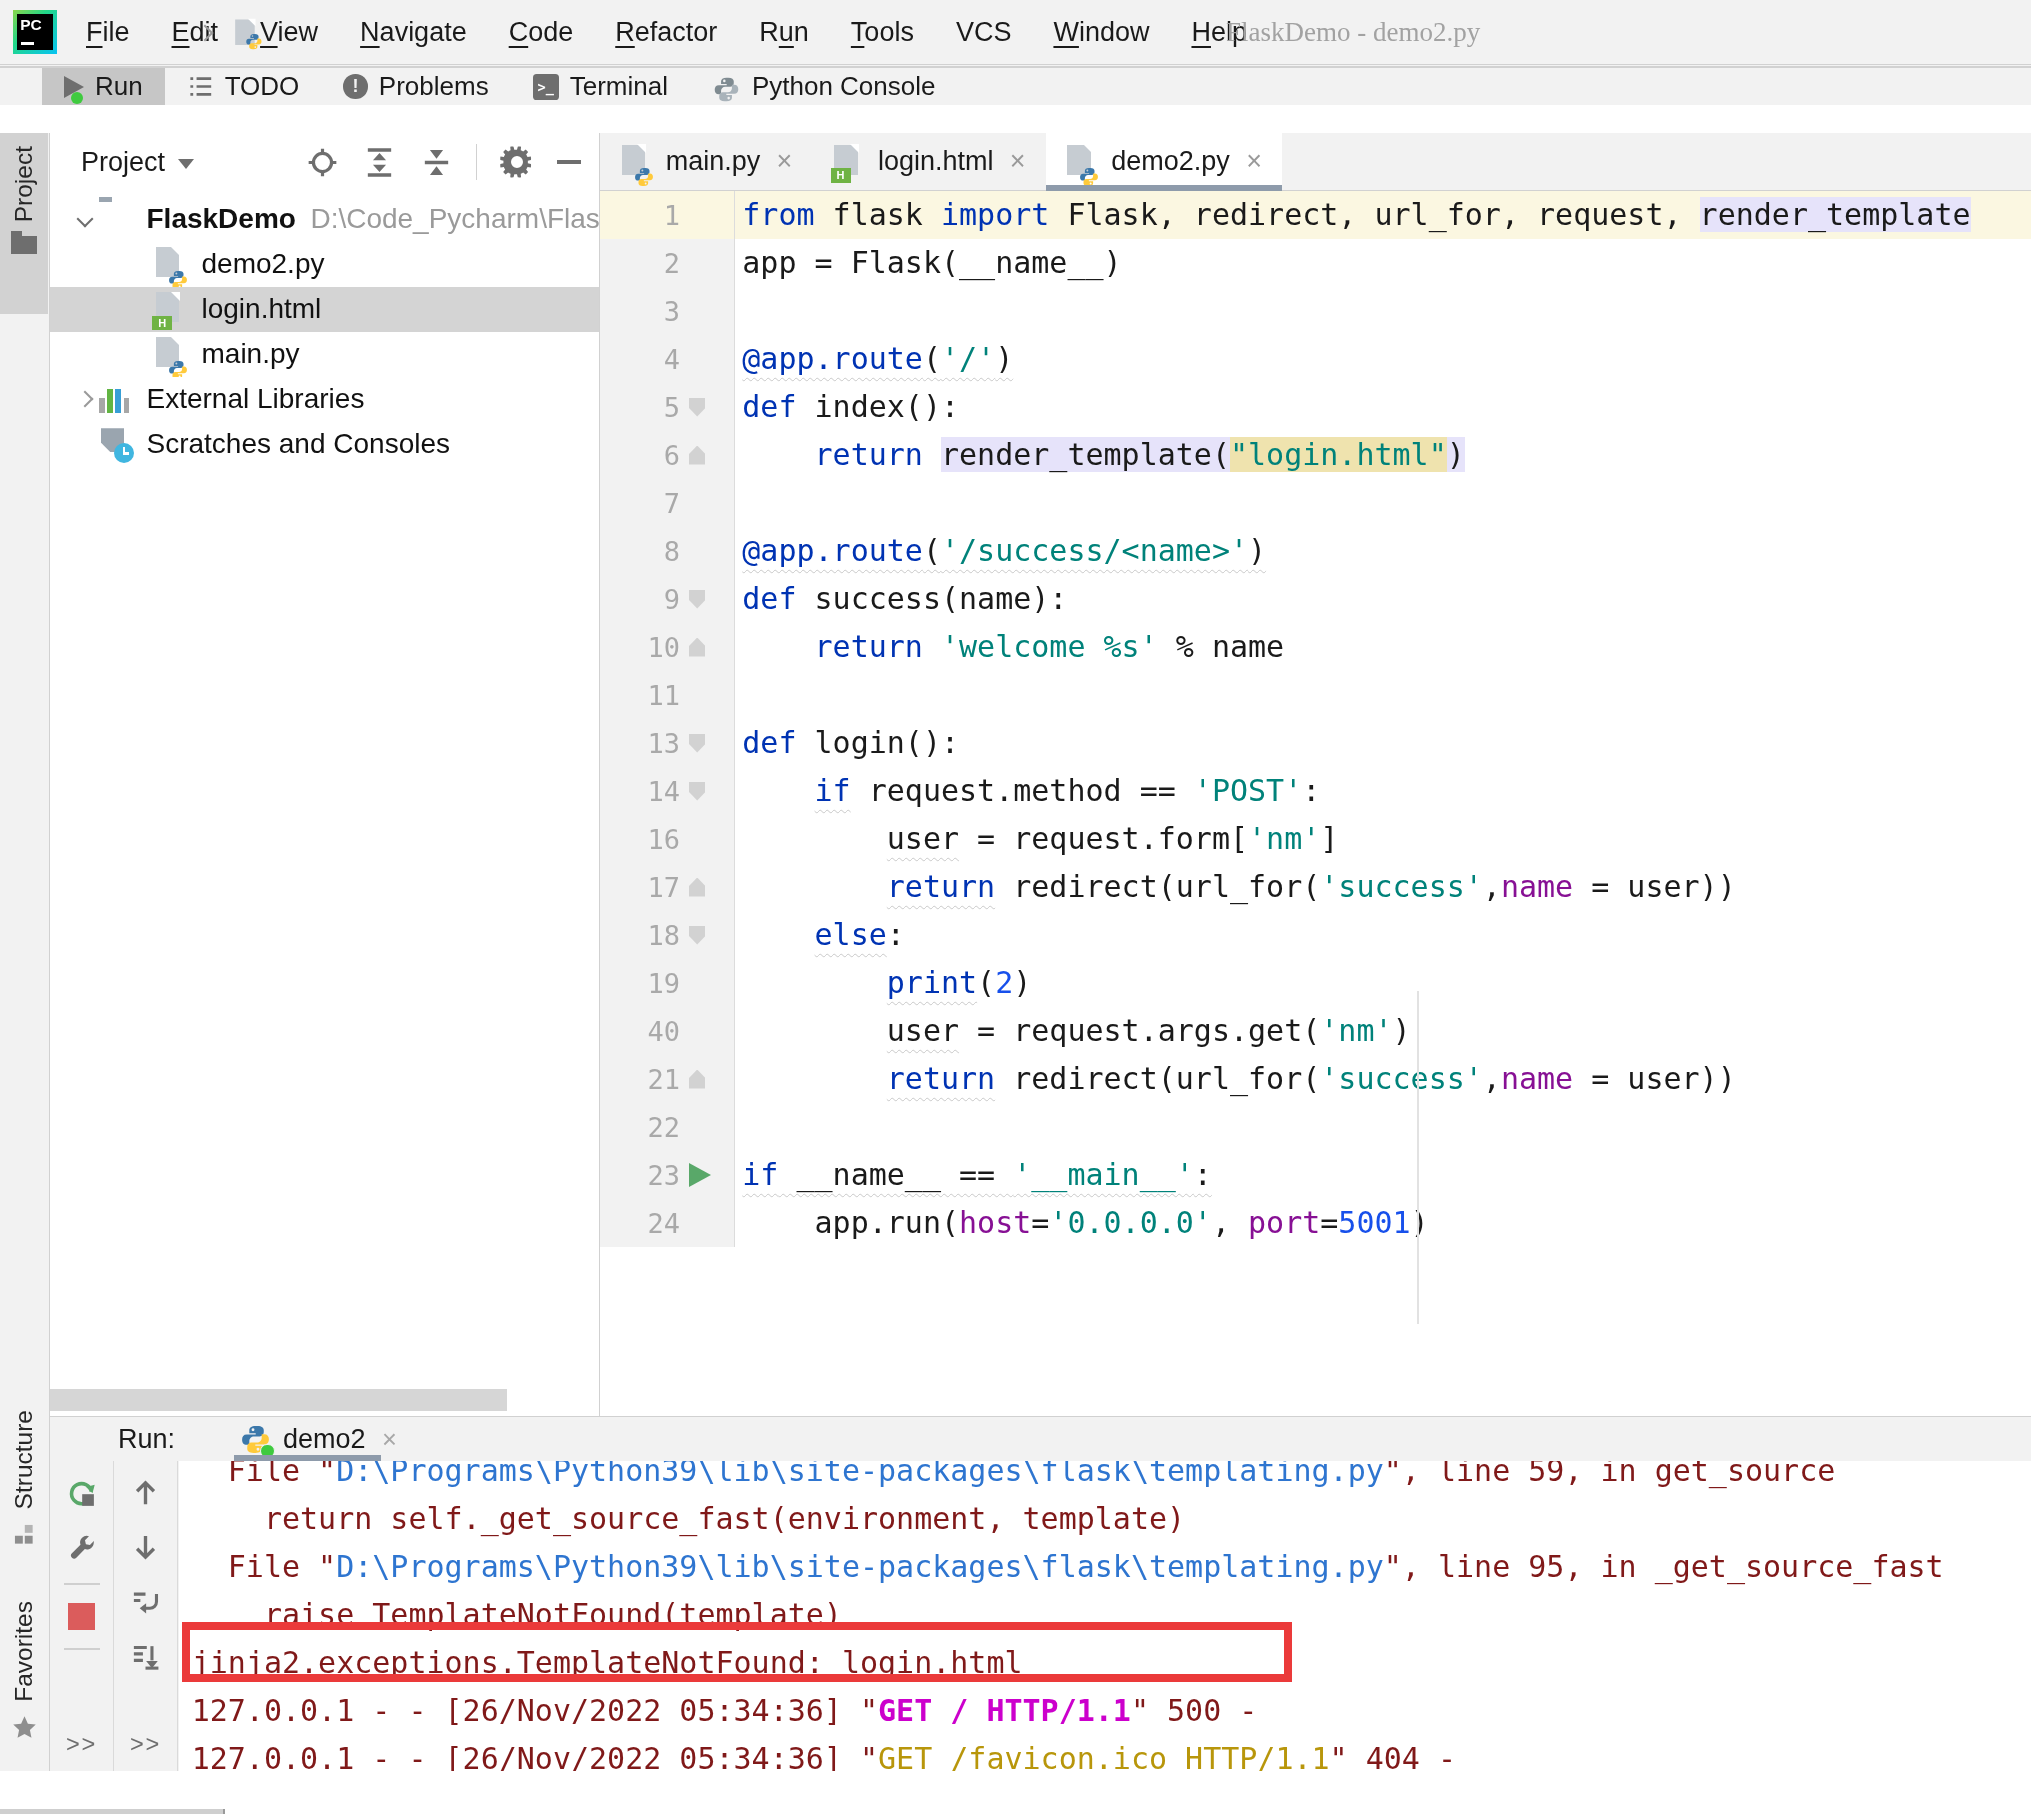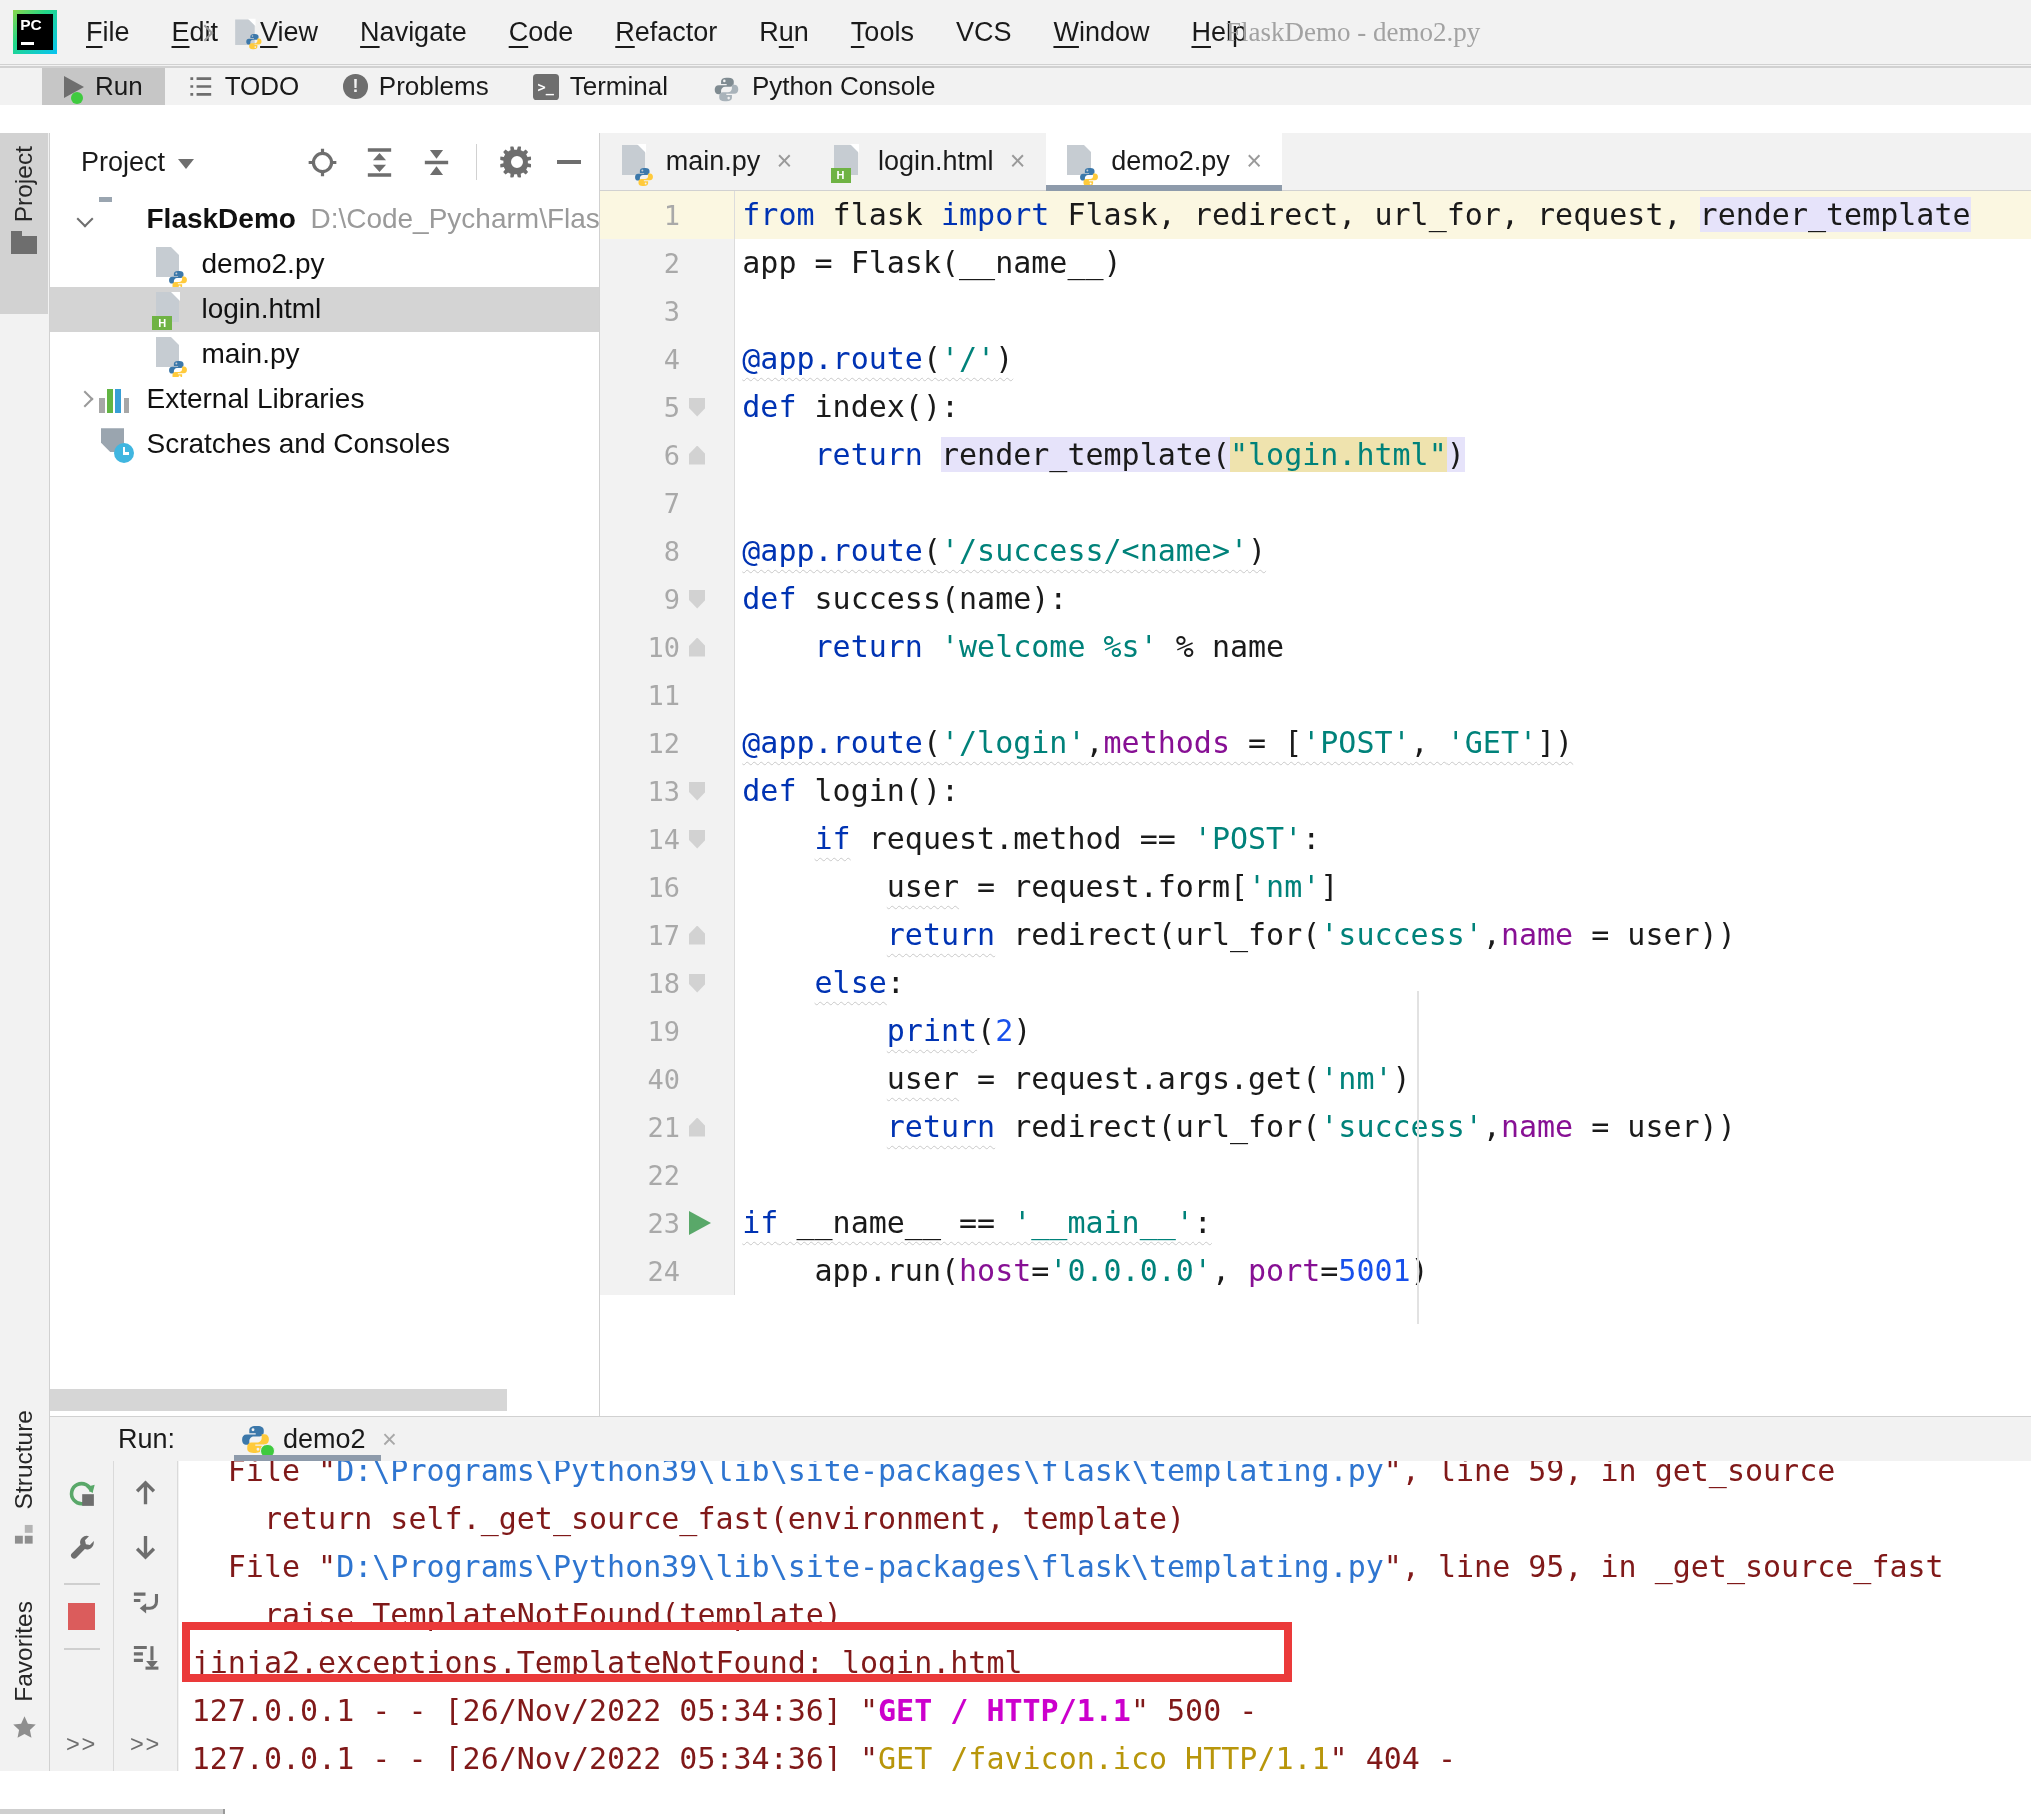--- a/index.html
+++ b/index.html
@@ -361,25 +361,20 @@
           <span class="gnum">10</span>
           <span class="gmark">
             <span class="fold up"></span>
           </span>
           <pre class="ccode"><span class="seg p">    </span><span class="seg k">return</span><span class="seg p"> </span><span class="seg s">'welcome %s'</span><span class="seg p"> % name</span></pre>
         </div>
         <div class="crow">
           <span class="gnum">11</span>
           <span class="gmark"></span>
           <pre class="ccode"></pre>
-        </div>
-        <div class="crow">
-          <span class="gnum">12</span>
-          <span class="gmark"></span>
-          <pre class="ccode wv-line"><span class="seg k">@app.route</span><span class="seg p">(</span><span class="seg s">'/login'</span><span class="seg p">,</span><span class="seg a">methods</span><span class="seg p"> = [</span><span class="seg s">'POST'</span><span class="seg p">, </span><span class="seg s">'GET'</span><span class="seg p">])</span></pre>
         </div>
         <div class="crow">
           <span class="gnum">13</span>
           <span class="gmark">
             <span class="fold down"></span>
           </span>
           <pre class="ccode"><span class="seg k">def</span><span class="seg p"> login():</span></pre>
         </div>
         <div class="crow">
           <span class="gnum">14</span>

